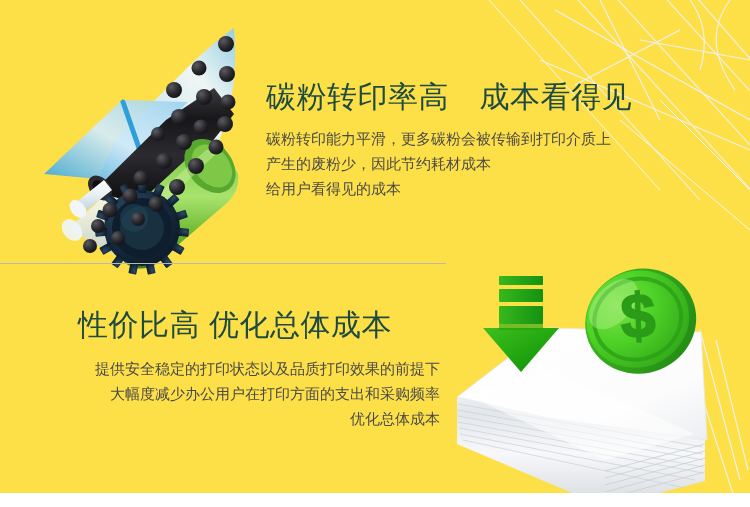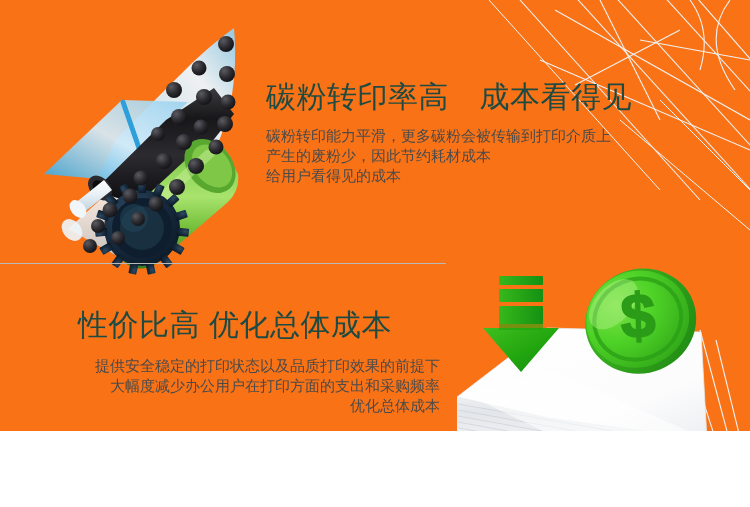--- a/index.html
+++ b/index.html
@@ -6,23 +6,23 @@
     margin: 0;
     padding: 0;
     background: #ffffff;
   }
   body {
     font-family: "Liberation Sans", "DejaVu Sans", sans-serif;
   }
   #page {
     position: relative;
     width: 750px;
-    height: 431px;
+    height: 493px;
     overflow: hidden;
-    background: #f97316;
+    background: #fde047;
   }
 
   
   .watermark {
     position: absolute;
     inset: 0;
     pointer-events: none;
     opacity: 1;
   }
 
@@ -45,21 +45,21 @@
     color: #1e4a42;
     font-size: 30px;
     line-height: 38px;
     font-weight: 400;
     letter-spacing: 0.5px;
     white-space: pre;
   }
   .body-text {
     color: #4a4a4a;
     font-size: 15px;
-    line-height: 20px;
+    line-height: 25px;
     font-weight: 400;
     margin-top: 10px;
     white-space: pre-line;
   }
 
   
   .divider {
     position: absolute;
     left: 0;
     top: 263px;

